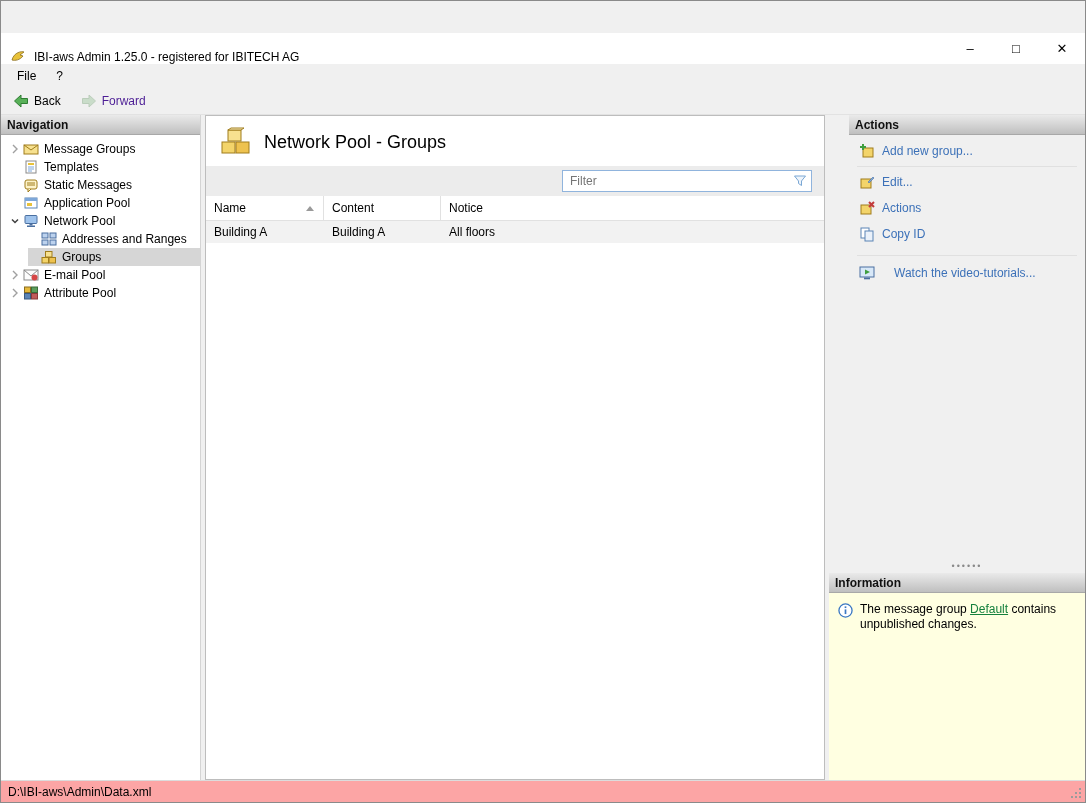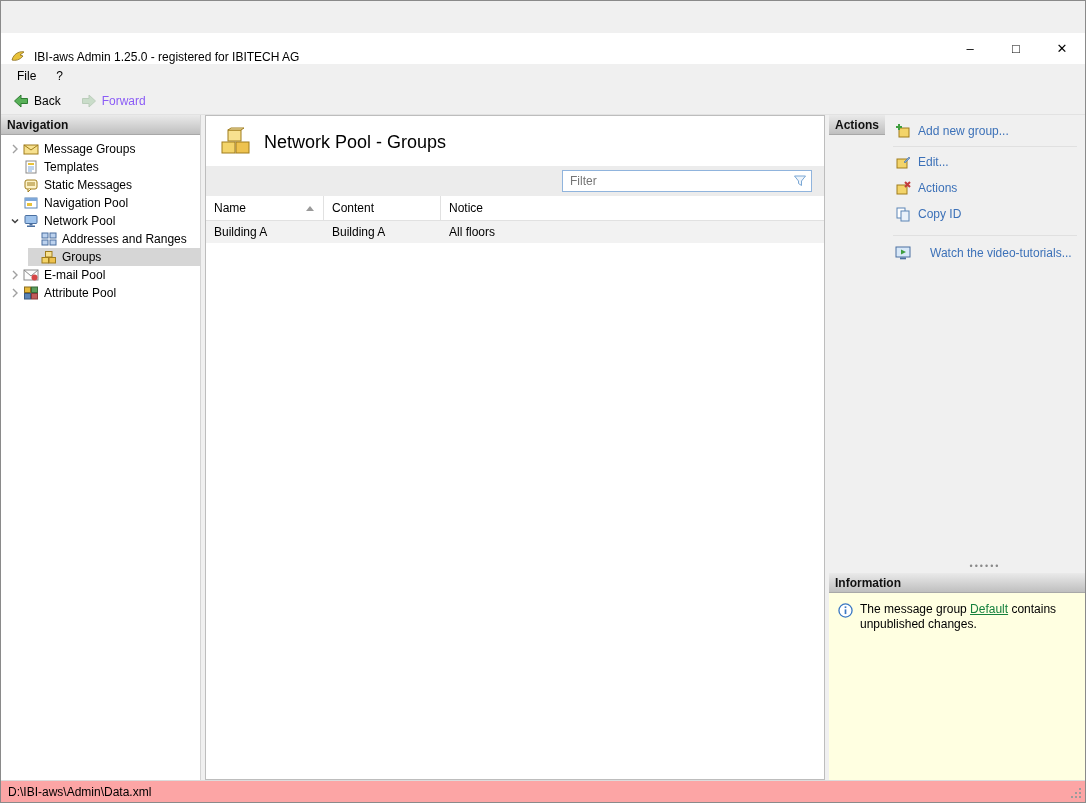--- a/index.html
+++ b/index.html
@@ -12,21 +12,21 @@
   .app-icon{margin:0 8px 0 9px;display:flex;}
   .title{font-size:12px;}
   .win-controls{margin-left:auto;display:flex;height:100%;}
   .win-btn{width:46px;height:100%;display:flex;align-items:center;justify-content:center;font-size:13px;cursor:default;}
 
   
   .menubar{height:23px;background:#f0f0f0;display:flex;align-items:center;padding-left:6px;flex:0 0 23px;}
   .menu-item{padding:3px 10px;}
   .toolbar{height:28px;background:#f0f0f0;display:flex;align-items:center;padding-left:8px;gap:12px;flex:0 0 28px;border-bottom:1px solid #e2e2e2;}
   .tool-btn{display:flex;align-items:center;gap:5px;padding:2px 4px;}
-  .tool-btn.disabled{color:#8b5cf6;}
+  .tool-btn.disabled{color:#4c1d95;}
 
   
   .content{flex:1;display:flex;min-height:0;}
   .panel-header{height:20px;background:linear-gradient(#eaeaea,#bfbfbf);border-bottom:1px solid #a8a8a8;font-weight:bold;padding:3px 6px;color:#111;flex:0 0 20px;}
 
   
   .nav-panel{width:200px;background:#fff;display:flex;flex-direction:column;border-right:1px solid #d4d4d4;flex:0 0 200px;}
   .tree{padding-top:5px;}
   .tree-row{height:18px;display:flex;align-items:center;white-space:nowrap;}
   .chev{width:16px;display:flex;justify-content:center;align-items:center;flex:0 0 16px;margin-left:6px;}
@@ -50,21 +50,21 @@
   .th.c-notice{flex:1;border-right:none;}
   .sort{margin-left:auto;display:flex;}
   .table-row{display:flex;background:#f2f2f2;height:22px;align-items:center;flex:0 0 22px;}
   .td{padding:0 8px;overflow:hidden;}
   .td.c-name{width:118px;}
   .td.c-content{width:117px;}
   .td.c-notice{flex:1;}
 
   
   .right-panel{width:256px;flex:0 0 256px;display:flex;flex-direction:column;background:#f0f0f0;}
-  .actions-section{flex:1;display:flex;min-height:0;}
+  .actions-section{flex:1;display:flex;flex-direction:column;min-height:0;margin-left:20px;}
   .actions-body{flex:1;display:flex;flex-direction:column;padding-top:3px;}
   .action-item{display:flex;align-items:center;gap:7px;padding:5px 10px;color:#3c71b8;cursor:default;}
   .action-sep{border-bottom:1px solid #e0e0e0;margin:2px 8px;}
   .video-item{margin-top:12px;}
   .splitter-grip{margin-top:auto;text-align:center;color:#8a8a8a;font-size:9px;letter-spacing:2px;padding:2px 0;}
   .info-section{flex:0 0 207px;display:flex;flex-direction:column;}
   .info-body{flex:1;background:#ffffe1;padding:9px 9px;display:flex;gap:7px;align-items:flex-start;}
   .info-text{line-height:15px;max-width:205px;}
   .info-link{color:#15803d;text-decoration:underline;}
 
@@ -162,21 +162,21 @@
 
         <div class="tree-row">
           <span class="chev"></span>
           <span class="ticon">
               <svg width="16" height="16" viewBox="0 0 16 16">
                 <rect x="2" y="3" width="12" height="10" fill="#fff" stroke="#5b84b5"></rect>
                 <rect x="2" y="3" width="12" height="3" fill="#7da7d9"></rect>
                 <rect x="4" y="8" width="5" height="3" fill="#e8c23a"></rect>
               </svg>
             </span>
-          <span class="tlabel">Navigation Pool</span>
+          <span class="tlabel">Application Pool</span>
         </div>
 
         <div class="tree-row">
           <span class="chev">
               <svg width="10" height="10" viewBox="0 0 10 10">
                 <path d="M2 3.5 L5 6.5 L8 3.5" fill="none" stroke="#404040" stroke-width="1.5"></path>
               </svg>
             </span>
           <span class="ticon">
               <svg width="16" height="16" viewBox="0 0 16 16">

